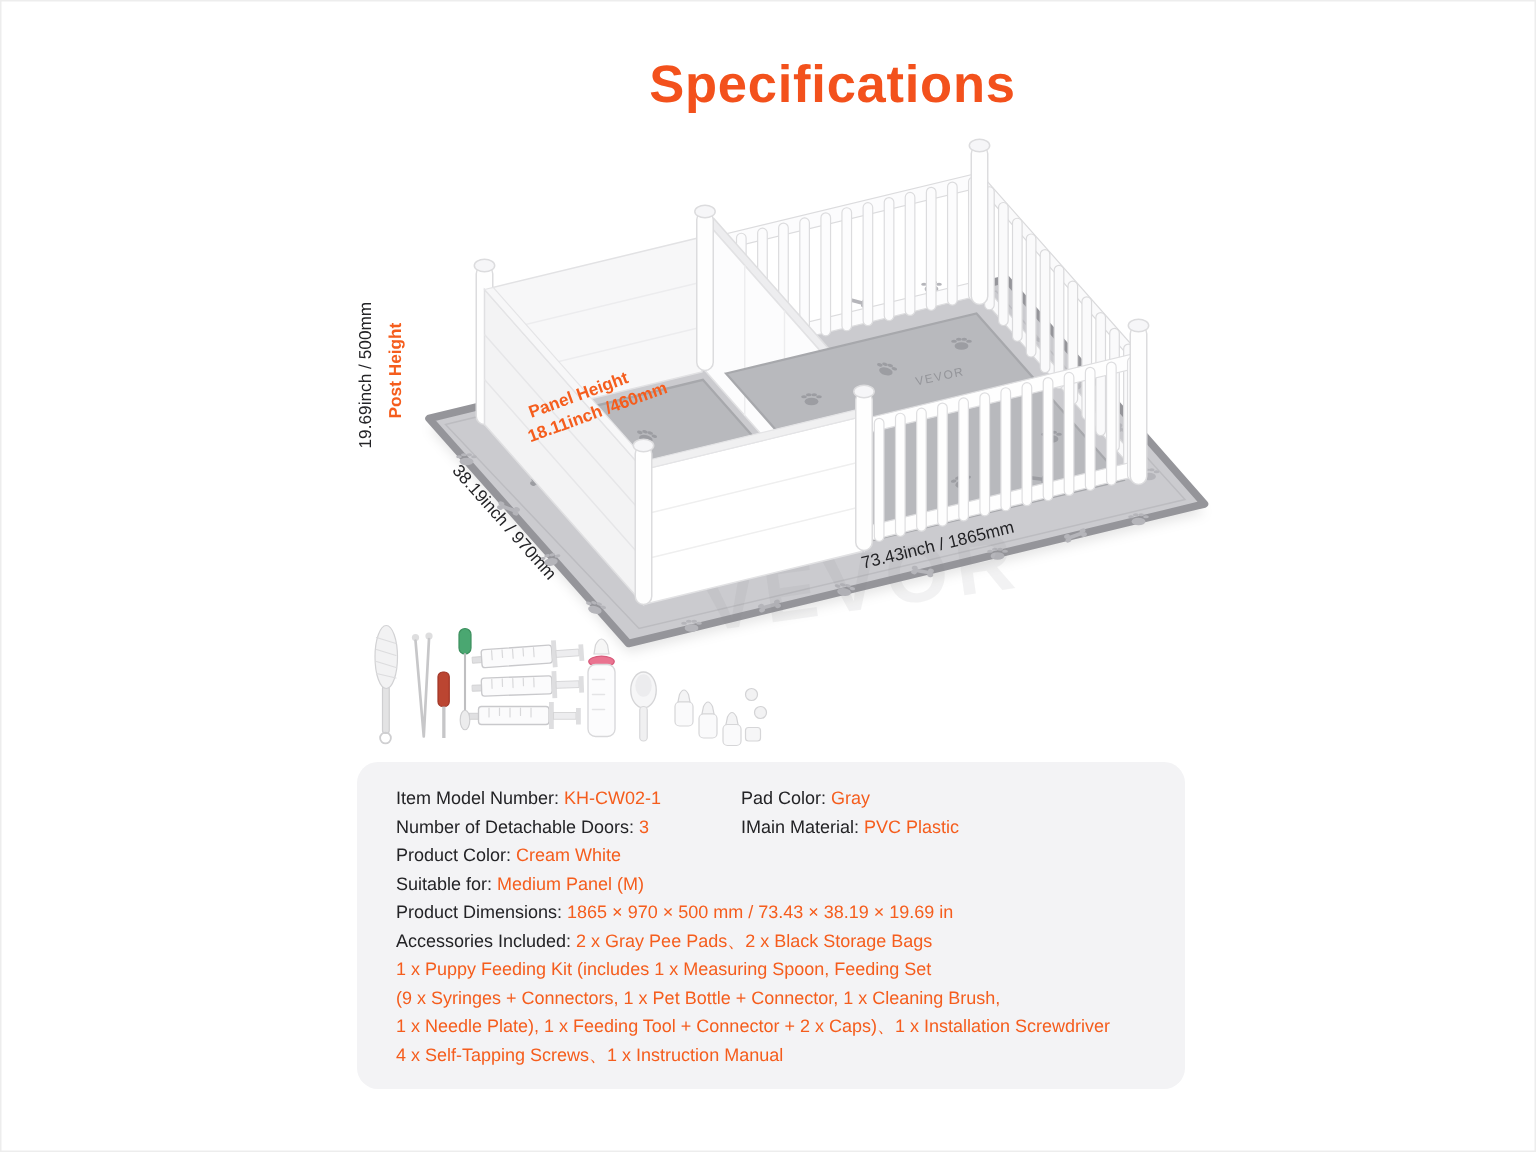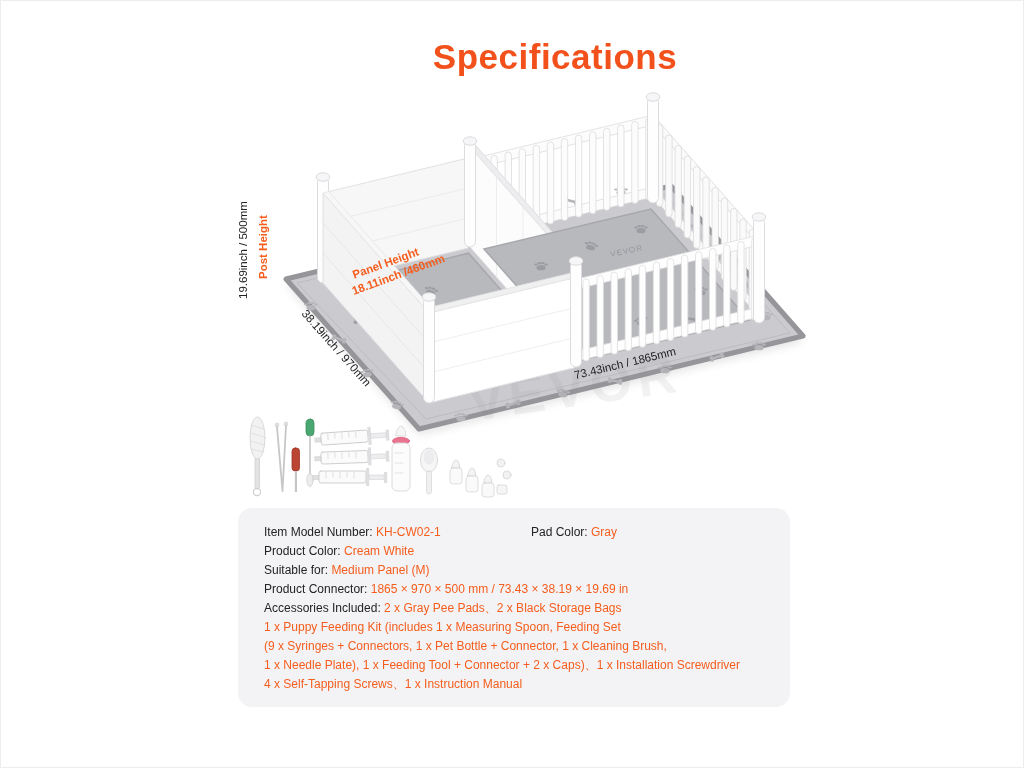--- a/index.html
+++ b/index.html
@@ -6,21 +6,21 @@
   .page{position:relative;width:1024px;height:768px;background:#ffffff;overflow:hidden;
         font-family:"Liberation Sans",sans-serif;border:1px solid #ededed;box-sizing:border-box;}
   .title{position:absolute;top:36px;left:0;width:100%;margin:0;text-align:center;
          font-size:35px;font-weight:bold;letter-spacing:.5px;color:#f3511c;padding-left:43px;}
   .illo{position:absolute;left:0;top:0;width:1024px;height:768px;}
   .dimB{font-size:11.5px;fill:#232326;}
   .dimO{font-size:11.5px;font-weight:bold;fill:#f55d1d;}
   .spec-panel{position:absolute;left:237px;top:507px;width:552px;box-sizing:border-box;
               background:#f3f3f5;border-radius:14px;padding:15px 26px 13px 26px;
               font-size:12px;line-height:19px;color:#232326;}
-  .spec-row{display:flex;gap:37px;}
+  .spec-row{display:flex;}
   .cell{white-space:nowrap;}
   .c1{width:230px;flex:none;}
   .val,.orange{color:#f55d1d;}
   .orange{white-space:nowrap;}
 </style>
 </head>
 <body>
 
 <div class="page">
 
@@ -281,27 +281,31 @@
       </g>
     </g>
   </svg>
 
   <div class="spec-panel">
     <div class="spec-row">
       <div class="cell c1"><span class="lbl">Item Model Number: </span><span class="val">KH-CW02-1</span></div>
       <div class="cell"><span class="lbl">Pad Color: </span><span class="val">Gray</span></div>
     </div>
     <div class="spec-row">
+      <div class="cell c1"><span class="lbl">Number of Detachable Doors: </span><span class="val">3</span></div>
+      <div class="cell"><span class="lbl">IMain Material: </span><span class="val">PVC Plastic</span></div>
+    </div>
+    <div class="spec-row">
       <div class="cell"><span class="lbl">Product Color: </span><span class="val">Cream White</span></div>
     </div>
     <div class="spec-row">
       <div class="cell"><span class="lbl">Suitable for: </span><span class="val">Medium Panel (M)</span></div>
     </div>
     <div class="spec-row">
-      <div class="cell"><span class="lbl">Product Connector: </span><span class="val">1865 × 970 × 500 mm / 73.43 × 38.19 × 19.69 in</span></div>
+      <div class="cell"><span class="lbl">Product Dimensions: </span><span class="val">1865 × 970 × 500 mm / 73.43 × 38.19 × 19.69 in</span></div>
     </div>
     <div class="spec-row">
       <div class="cell"><span class="lbl">Accessories Included: </span><span class="val">2 x Gray Pee Pads、2 x Black Storage Bags</span></div>
     </div>
     <div class="orange">1 x Puppy Feeding Kit (includes 1 x Measuring Spoon, Feeding Set</div>
     <div class="orange">(9 x Syringes + Connectors, 1 x Pet Bottle + Connector, 1 x Cleaning Brush,</div>
     <div class="orange">1 x Needle Plate), 1 x Feeding Tool + Connector + 2 x Caps)、1 x Installation Screwdriver</div>
     <div class="orange">4 x Self-Tapping Screws、1 x Instruction Manual</div>
   </div>
 

